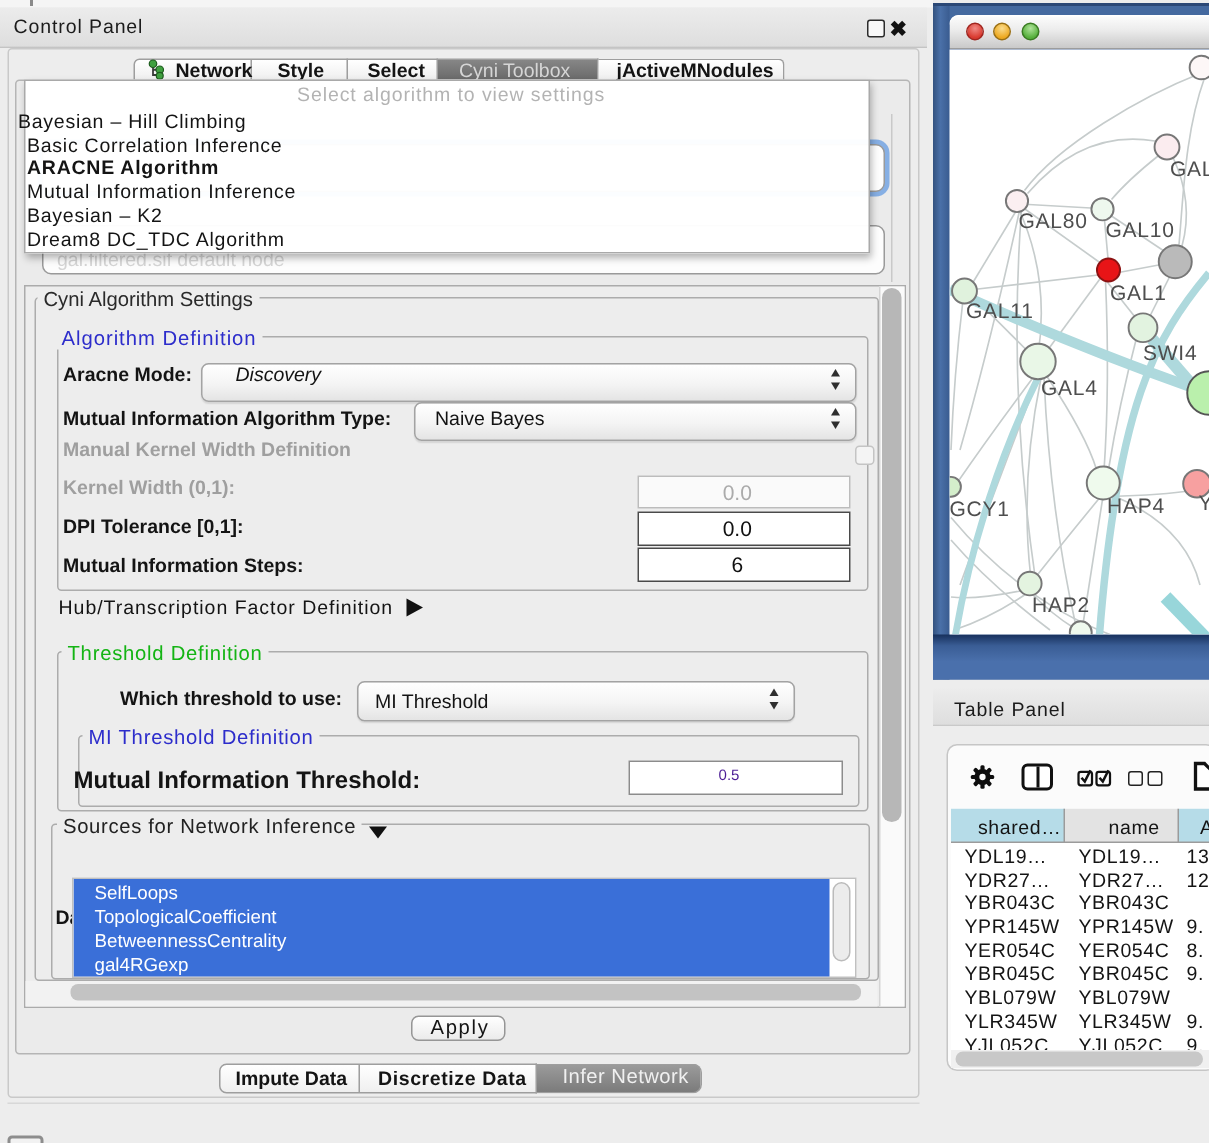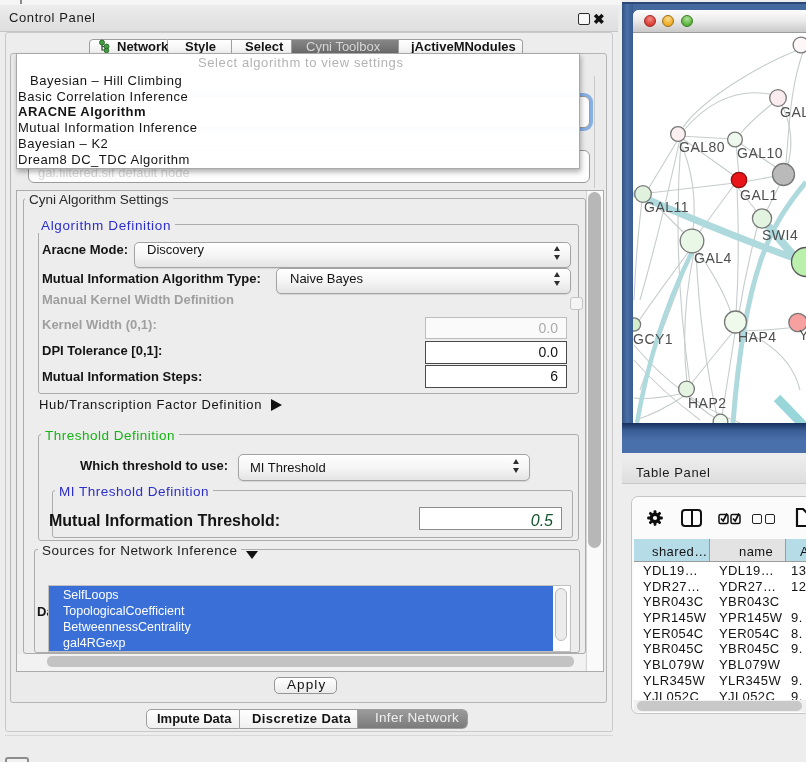--- a/index.html
+++ b/index.html
@@ -1,20 +1,20 @@
 <!DOCTYPE html>
 <html><head><meta charset="utf-8"><style>
 html,body{margin:0;padding:0;}
 body{width:806px;height:762px;position:relative;overflow:hidden;background:#ededed;font-family:"Liberation Sans",sans-serif;}
 .ab{position:absolute;}
 .txt{position:absolute;line-height:1;white-space:nowrap;color:#141414;}
 .b{font-weight:bold;text-align:center;}
 .gray{color:#9f9f9f;}
 .field{position:absolute;background:#fff;}
-.fieldtxt{position:absolute;text-align:right;line-height:1;}
+.fieldtxt{position:absolute;text-align:center;line-height:1;}
 .group{position:absolute;border:1px solid #acacac;border-radius:3px;}
 .gtitle{position:absolute;background:#ededed;padding:0 4px;line-height:1;white-space:nowrap;font-size:13.5px;}
 .combo{position:absolute;border:1px solid #a3a3a3;border-radius:5px;background:linear-gradient(#ffffff,#f4f4f4 55%,#e4e4e4);box-shadow:0 1px 1px rgba(0,0,0,0.1);}
 .ctext{position:absolute;line-height:1;font-size:13px;color:#131313;white-space:nowrap;}
 .spin{position:absolute;width:7px;height:14px;}
 .spin:before{content:"";position:absolute;left:0;top:0;border-left:3.5px solid transparent;border-right:3.5px solid transparent;border-bottom:5px solid #2e2e2e;}
 .spin:after{content:"";position:absolute;left:0;bottom:0;border-left:3.5px solid transparent;border-right:3.5px solid transparent;border-top:5px solid #2e2e2e;}
 .tab{position:absolute;background:linear-gradient(#ffffff,#efefef);border:1px solid #9e9e9e;box-sizing:border-box;}
 .tabsel{background:linear-gradient(#868686,#6a6a6a);}
 </style></head><body>
@@ -64,21 +64,21 @@
 <div class="ab" style="left:47px;top:656px;width:527px;height:11px;background:#c3c3c3;border-radius:5px;"></div>
 
 <div class="group" style="left:23px;top:198px;width:561px;height:454px;"></div>
 <div class="gtitle" style="left:25px;top:193px;color:#2a2a2a;">Cyni Algorithm Settings</div>
 
 <div class="group" style="left:38px;top:224px;width:539px;height:168px;"></div>
 <div class="gtitle" style="left:37px;top:219px;color:#2d2dcb;letter-spacing:0.65px;">Algorithm Definition</div>
 
 <div class="txt b" style="left:42px;top:243px;font-size:13px;">Aracne Mode:</div>
 <div class="combo" style="left:134px;top:242px;width:435px;height:24px;"></div>
-<div class="ctext" style="left:147px;top:243px;">Discovery</div>
+<div class="ctext" style="left:157px;top:243px;font-style:italic;">Discovery</div>
 <div class="spin" style="left:554px;top:246px;"></div>
 <div class="txt b" style="left:42px;top:272px;font-size:13px;">Mutual Information Algorithm Type:</div>
 <div class="combo" style="left:276px;top:267.5px;width:293px;height:24px;"></div>
 <div class="ctext" style="left:290px;top:272px;">Naive Bayes</div>
 <div class="spin" style="left:554px;top:272px;"></div>
 <div class="txt b gray" style="left:42px;top:293px;font-size:13px;">Manual Kernel Width Definition</div>
 <div class="ab" style="left:570px;top:297px;width:13px;height:13px;border:1px solid #c4c4c4;border-radius:3px;background:#f4f4f4;box-sizing:border-box;"></div>
 <div class="txt b gray" style="left:42px;top:318px;font-size:13px;">Kernel Width (0,1):</div>
 <div class="field" style="left:425px;top:317px;width:142px;height:22px;border:1px solid #bcbcbc;box-sizing:border-box;background:#fafafa;"></div>
 <div class="fieldtxt" style="left:425px;top:321px;width:133px;font-size:14px;color:#ababab;">0.0</div>
@@ -96,21 +96,21 @@
 <div class="gtitle" style="left:41px;top:429px;color:#14b414;letter-spacing:0.5px;">Threshold Definition</div>
 <div class="txt b" style="left:80px;top:459px;font-size:13px;">Which threshold to use:</div>
 <div class="combo" style="left:238px;top:454px;width:290px;height:25px;"></div>
 <div class="ctext" style="left:250px;top:461px;">MI Threshold</div>
 <div class="spin" style="left:513px;top:459px;"></div>
 
 <div class="group" style="left:52px;top:490px;width:519px;height:46px;"></div>
 <div class="gtitle" style="left:55px;top:485px;color:#2d2dcb;letter-spacing:0.5px;">MI Threshold Definition</div>
 <div class="txt b" style="left:49px;top:513px;font-size:16px;">Mutual Information Threshold:</div>
 <div class="field" style="left:419px;top:507px;width:143px;height:23px;border:1px solid #8c8c8c;box-sizing:border-box;"></div>
-<div class="fieldtxt" style="left:419px;top:513px;width:134px;font-size:16px;color:#14532d;font-style:italic;">0.5</div>
+<div class="fieldtxt" style="left:419px;top:513px;width:134px;font-size:10px;color:#4c1d95;">0.5</div>
 
 <div class="group" style="left:34px;top:549px;width:544px;height:102px;"></div>
 <div class="gtitle" style="left:38px;top:544px;color:#222;letter-spacing:0.45px;">Sources for Network Inference</div>
 <div class="ab" style="left:246px;top:551px;width:0;height:0;border-left:6.5px solid transparent;border-right:6.5px solid transparent;border-top:8px solid #111;"></div>
 <div class="txt b" style="left:37px;top:568px;font-size:13px;margin-top:37px;">Data Attributes</div>
 
 <div class="ab" style="left:48px;top:585px;width:523px;height:67px;background:#ffffff;border:1px solid #c0c0c0;box-sizing:border-box;overflow:hidden;">
 <div class="ab" style="left:0;top:0;width:504px;height:67px;background:#3a6fd8;"></div>
 <div class="txt" style="left:14px;top:3px;font-size:12.5px;color:#fff;">SelfLoops</div>
 <div class="txt" style="left:14px;top:19px;font-size:12.5px;color:#fff;">TopologicalCoefficient</div>
@@ -295,18 +295,18 @@
 <div class="txt" style="left:9px;top:112px;">YLR345W</div>
     <div class="txt" style="left:85px;top:112px;">YLR345W</div>
     <div class="txt" style="left:157px;top:112px;">9.</div>
 <div class="txt" style="left:9px;top:128px;">YJL052C</div>
     <div class="txt" style="left:85px;top:128px;">YJL052C</div>
     <div class="txt" style="left:157px;top:128px;">9.</div>
 </div>
 
 <div class="ab" style="left:16px;top:53px;width:564px;height:116px;background:rgba(255,255,255,0.97);border:1px solid #a9a9a9;box-shadow:1px 3px 5px rgba(0,0,0,0.3);box-sizing:border-box;"></div>
 <div class="txt" style="left:198px;top:56px;font-size:13px;letter-spacing:0.6px;color:#b3b3b3;">Select algorithm to view settings</div>
-<div class="txt" style="left:30px;top:74px;font-size:13px;letter-spacing:0.5px;">Bayesian – Hill Climbing</div>
+<div class="txt" style="left:12px;top:74px;font-size:13px;letter-spacing:0.5px;">Bayesian – Hill Climbing</div>
 <div class="txt" style="left:18px;top:90px;font-size:13px;letter-spacing:0.5px;">Basic Correlation Inference</div>
 <div class="txt b" style="left:18px;top:105px;font-size:13px;letter-spacing:0.5px;">ARACNE Algorithm</div>
 <div class="txt" style="left:18px;top:121px;font-size:13px;letter-spacing:0.5px;">Mutual Information Inference</div>
 <div class="txt" style="left:18px;top:137px;font-size:13px;letter-spacing:0.5px;">Bayesian – K2</div>
 <div class="txt" style="left:18px;top:153px;font-size:13px;letter-spacing:0.5px;">Dream8 DC_TDC Algorithm</div>
 
 </body></html>

